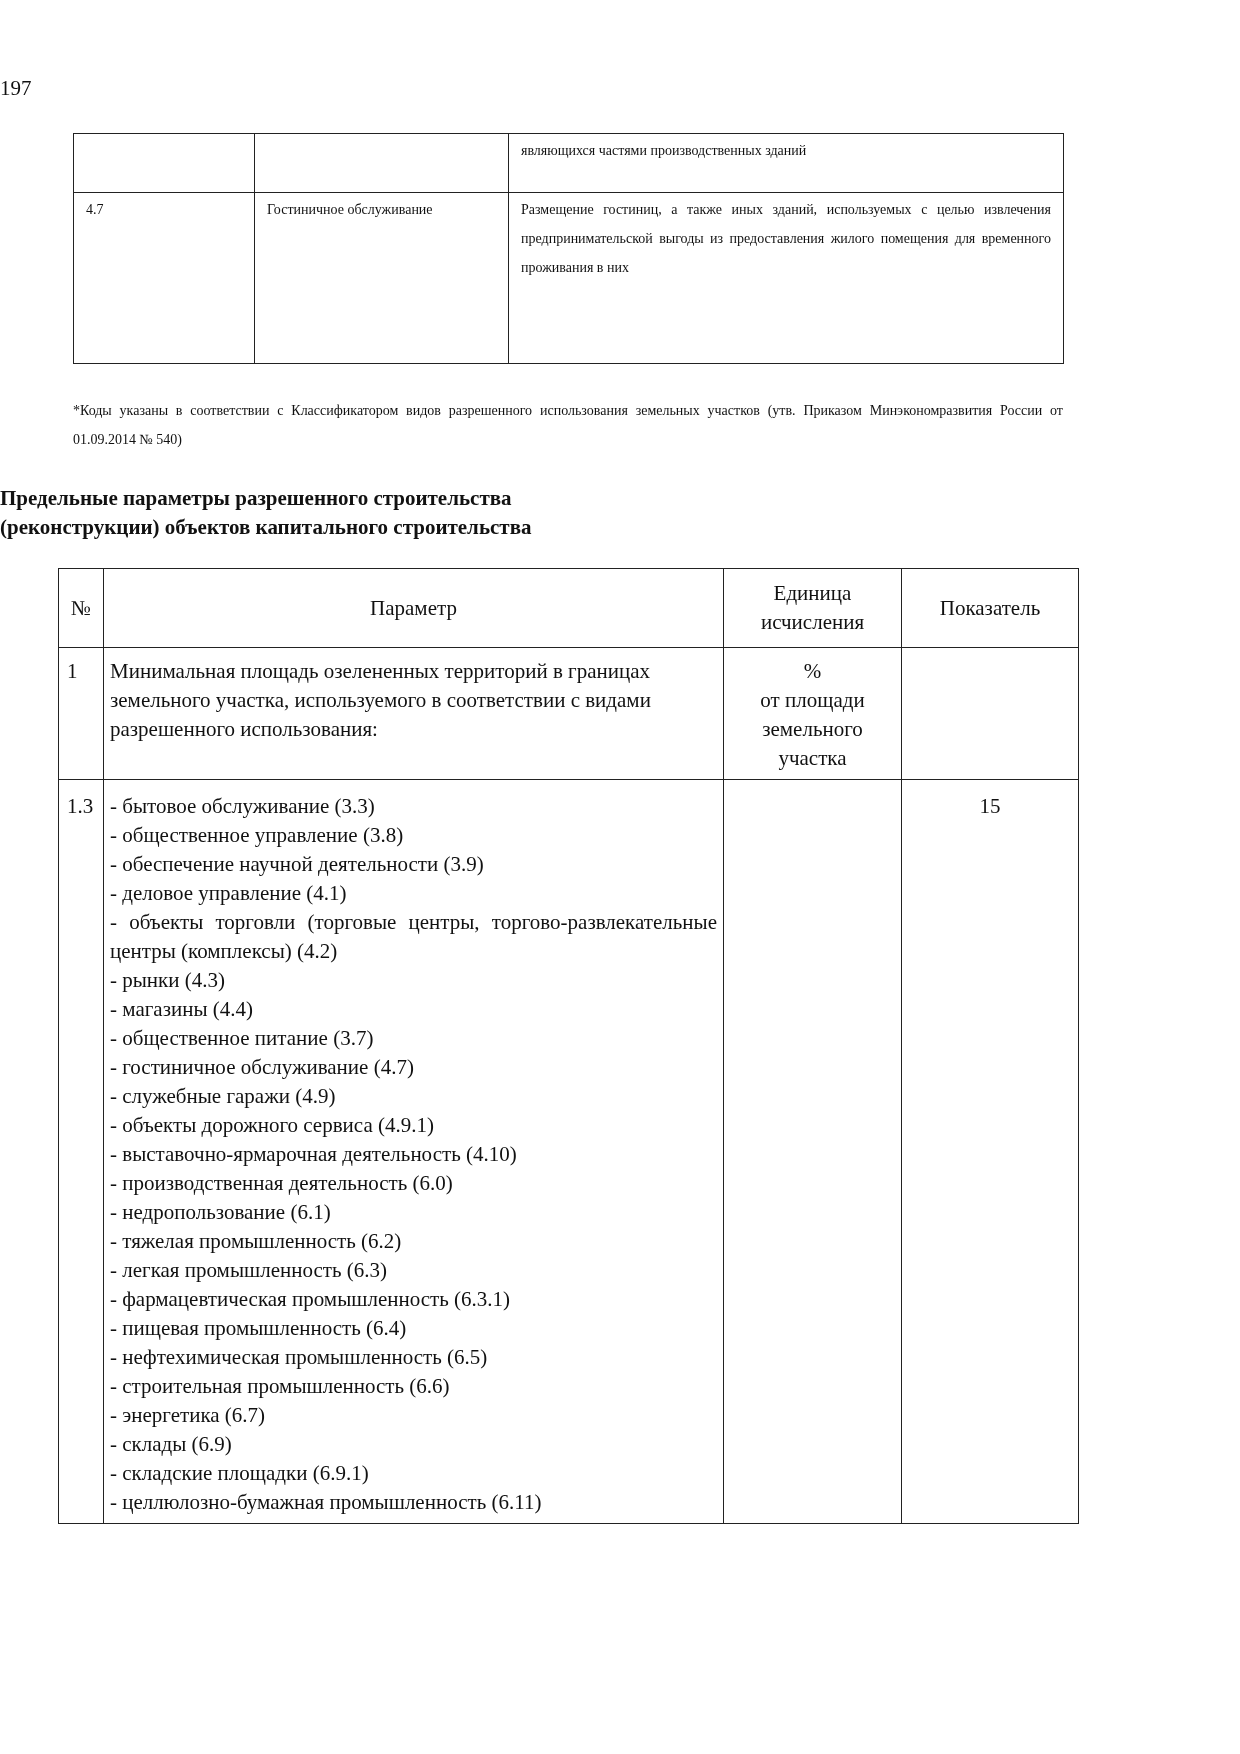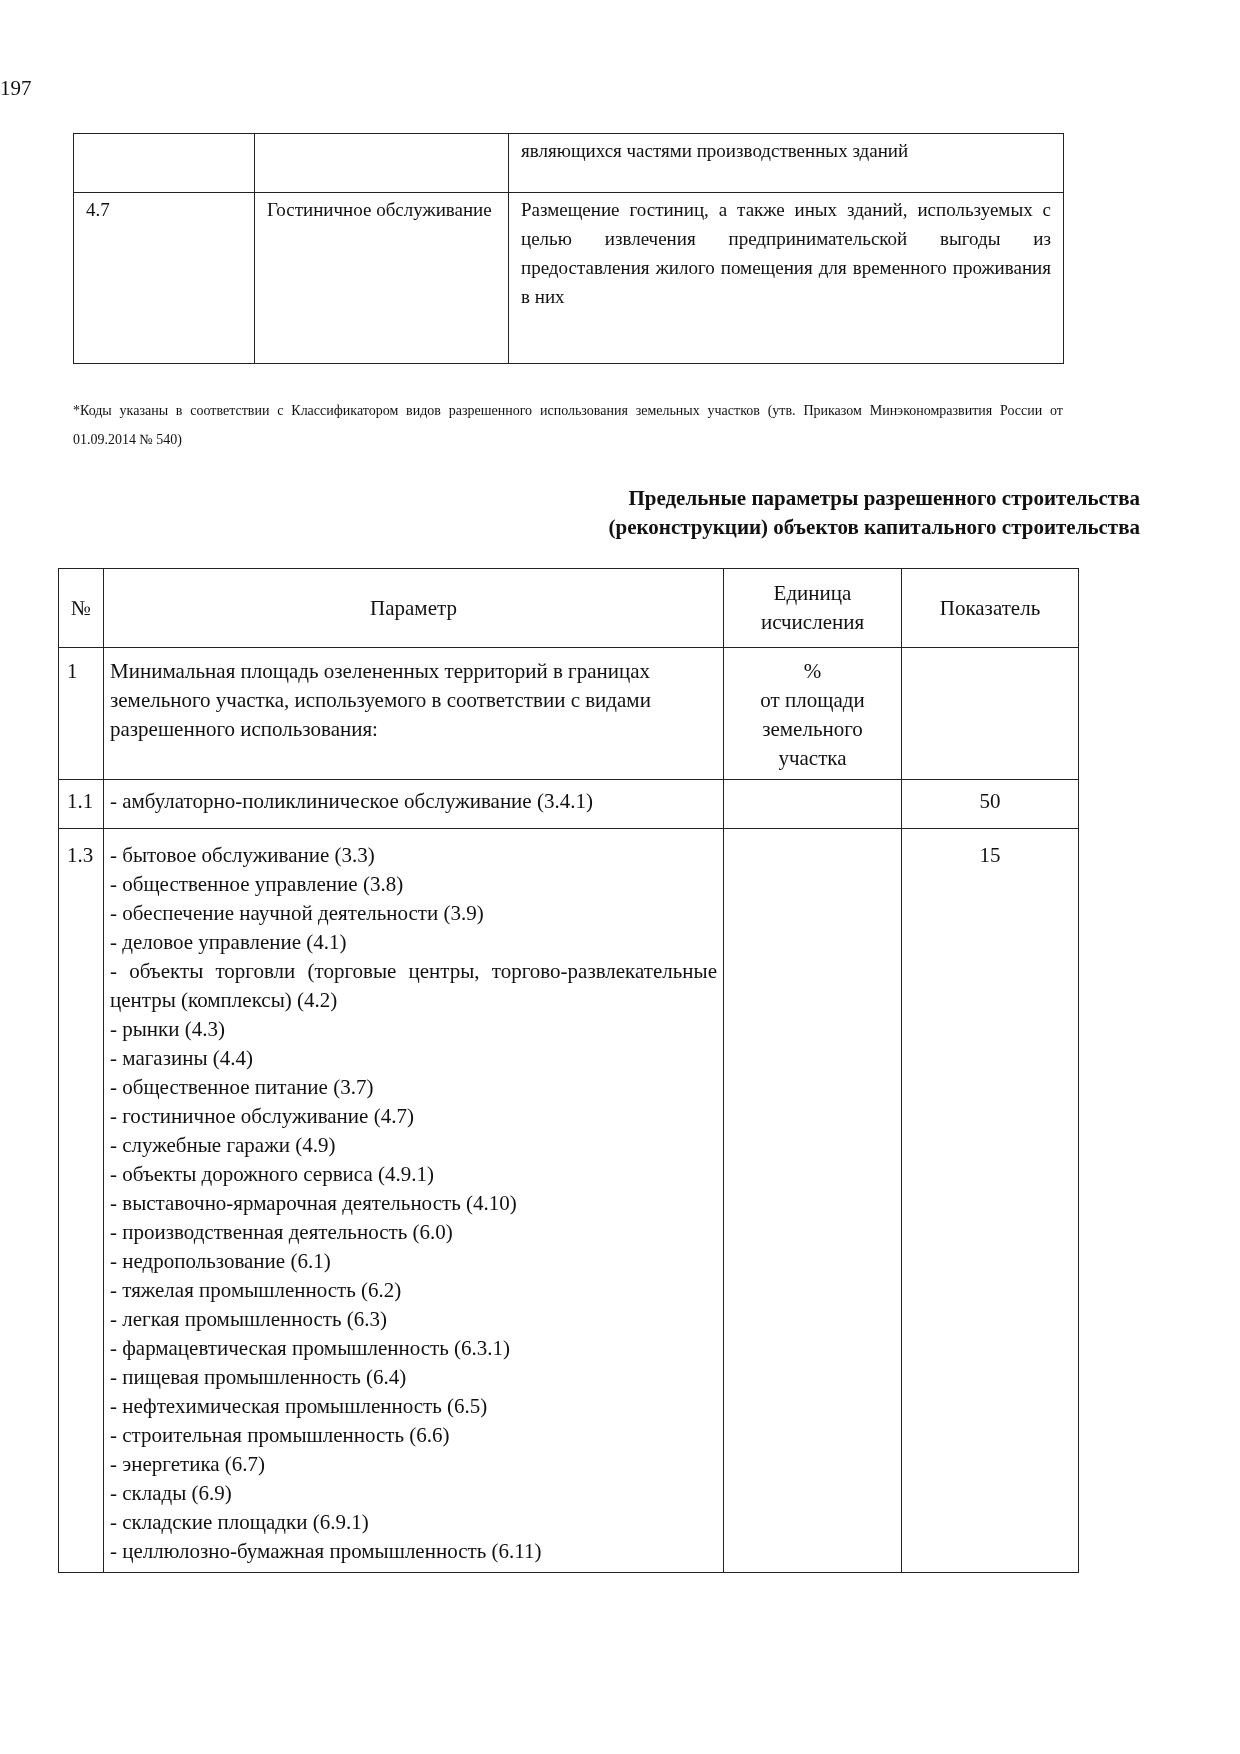--- a/index.html
+++ b/index.html
@@ -8,34 +8,34 @@
     font-family: "Liberation Serif", "DejaVu Serif", serif;
     color: #111111; font-size: 21px;
   }
   .page-number {
     position: absolute; top: 76px; left: 0; width: 1140px;
     text-align: left; font-size: 21px;
   }
   table { border-collapse: collapse; position: absolute; table-layout: fixed; }
   td, th { border: 1.5px solid #222; vertical-align: top; padding: 0; }
   .t1 { left: 73px; top: 133px; width: 990px; }
-  .t1 td { font-size: 19px; line-height: 29px; padding: 2px 12px 0 12px; }
+  .t1 td { font-size: 14px; line-height: 29px; padding: 2px 12px 0 12px; }
   .t1 .row-cont td { height: 56px; }
   .t1 .section td {
     font-weight: bold; text-align: center; height: 30px; line-height: 29px; padding: 0;
   }
   .t1 .row-47 td { height: 168px; }
   .justify { text-align: justify; text-align-last: left; }
 
   .footnote {
     position: absolute; left: 73px; top: 396px; width: 990px;
     font-size: 14px; line-height: 29px; text-align: justify; text-align-last: left;
   }
   .title2 {
-    position: absolute; left: 0; top: 484px; width: 1140px; text-align: right;
+    position: absolute; left: 0; top: 484px; width: 1140px; text-align: left;
     font-weight: bold; font-size: 21px; line-height: 29px;
   }
 
   .t2 { left: 58px; top: 568px; width: 1020px; }
   .t2 th { font-weight: normal; font-size: 21px; line-height: 29px; text-align: center; vertical-align: middle; height: 78px; }
   .t2 td { font-size: 21px; line-height: 29px; padding: 9px 6px 6px 6px; }
   .t2 td.num { padding-left: 8px; padding-right: 0; }
   .t2 td.center { text-align: center; }
   .t2 .row-1 td { height: 110px; }
   .t2 .row-11 td, .t2 .row-12 td { height: 35px; padding-top: 7px; }
@@ -90,26 +90,20 @@
   </tr>
   <tr class="row-1">
     <td class="num">1</td>
     <td>Минимальная площадь озелененных территорий в границах земельного участка, используемого в соответствии с видами разрешенного использования:</td>
     <td class="center">
       <span class="sub-item">%</span>
       <span class="sub-item">от площади земельного участка</span>
     </td>
     <td class="center"></td>
   </tr>
-  <tr class="row-11">
-    <td class="num">1.1</td>
-    <td>- амбулаторно-поликлиническое обслуживание (3.4.1)</td>
-    <td class="center"></td>
-    <td class="center">50</td>
-  </tr>
   <tr class="row-13">
     <td class="num">1.3</td>
     <td class="justify">
       <span class="sub-item">- бытовое обслуживание (3.3)</span>
       <span class="sub-item">- общественное управление (3.8)</span>
       <span class="sub-item">- обеспечение научной деятельности (3.9)</span>
       <span class="sub-item">- деловое управление (4.1)</span>
       <span class="sub-item justify">- объекты торговли (торговые центры, торгово-развлекательные центры (комплексы) (4.2)</span>
       <span class="sub-item">- рынки (4.3)</span>
       <span class="sub-item">- магазины (4.4)</span>

